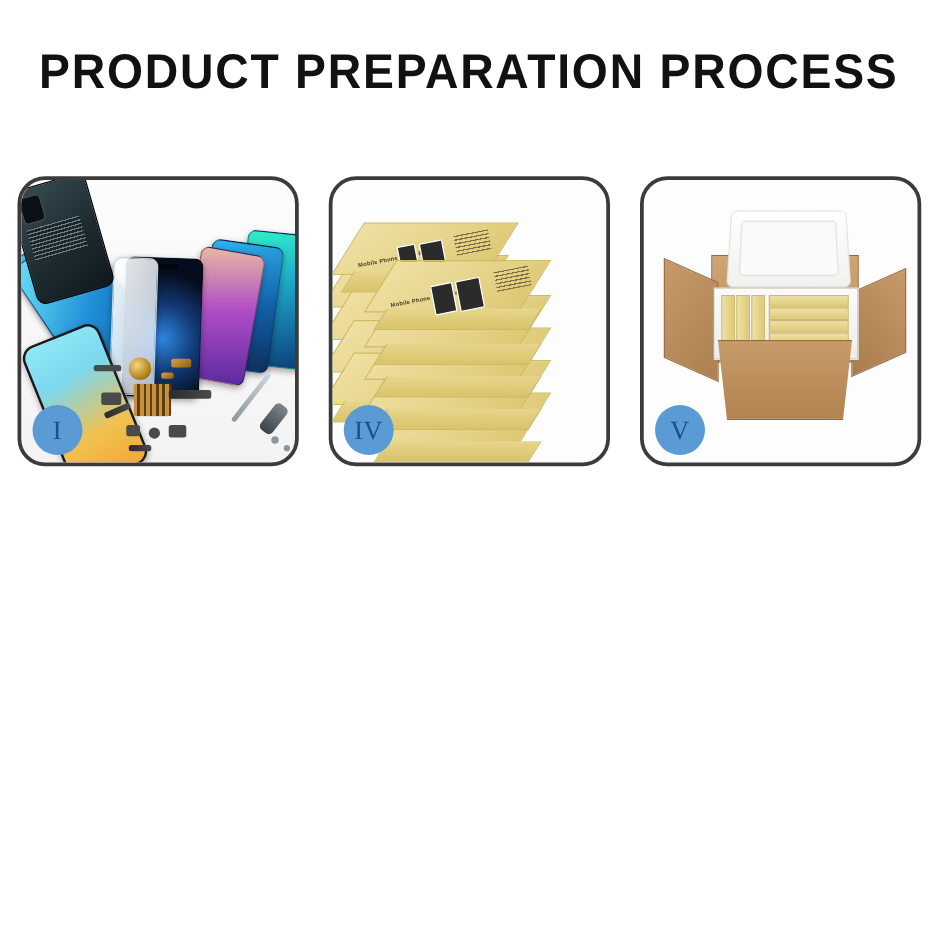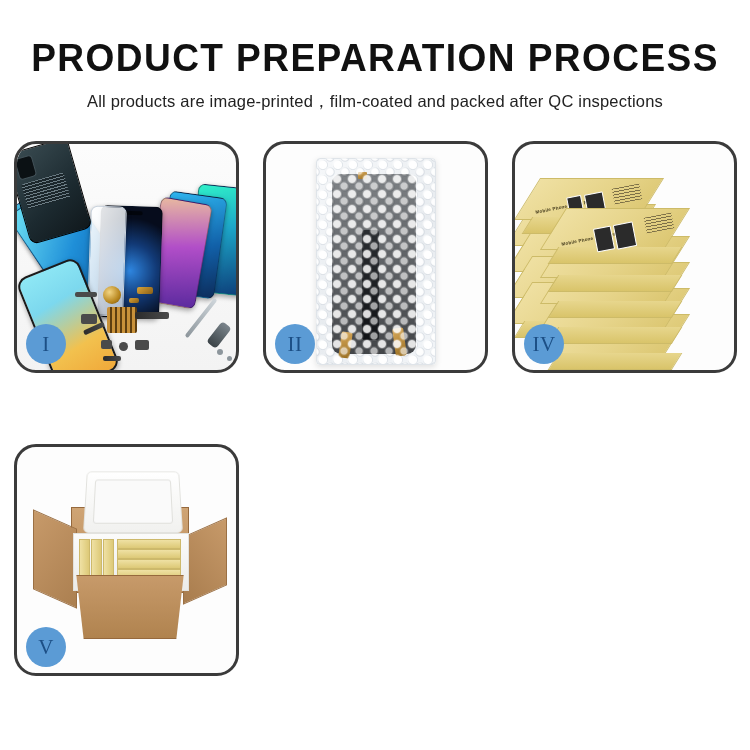--- a/index.html
+++ b/index.html
@@ -242,21 +242,20 @@
     background:linear-gradient(180deg,#bd8f5c,#a0713f);
     transform:skewY(-14deg);border:1px solid #8a6236;}
   .seam{position:absolute;background:rgba(120,85,45,.55);}
   .tape{position:absolute;background:rgba(150,110,65,.75);border-radius:1px;}
 </style>
 </head>
 <body>
 
 <div class="header">
   <h1 class="title">PRODUCT PREPARATION PROCESS</h1>
-  <p class="subtitle">All products are image-printed，film-coated and packed after QC inspections</p>
 </div>
 
 <div class="grid">
 
   <div class="panel p1">
     <div class="scene">
       <div class="phone ph-back"></div>
       <div class="phone ph-tilt"></div>
       <div class="phone ph-c"></div>
       <div class="phone ph-b"></div>
@@ -283,32 +282,20 @@
       <div class="flex-cable" style="left:66px;top:182px;width:22px;height:5px;transform:rotate(-24deg);"></div>
       <div class="flex-cable" style="left:86px;top:212px;width:18px;height:5px;"></div>
       <div class="screwdriver"></div>
       <div class="sd-handle"></div>
       <div class="chip" style="left:200px;top:205px;width:6px;height:6px;border-radius:50%;background:#8d969c;"></div>
       <div class="chip" style="left:210px;top:212px;width:5px;height:5px;border-radius:50%;background:#8d969c;"></div>
     </div>
     <div class="badge">I</div>
   </div>
 
-  <div class="panel p2">
-    <div class="scene">
-      <div class="bag"></div>
-      <div class="part-dark"></div>
-      <div class="part-strip"></div>
-      <div class="part-gold1"></div>
-      <div class="part-gold2"></div>
-      <div class="part-gold3"></div>
-      <div class="bubble-ovl"></div>
-    </div>
-    <div class="badge">II</div>
-  </div>
 
 
   <div class="panel p4">
     <div class="scene">
 
       <div class="bx-top" style="left:4px;top:60px;"></div>
       <div class="bx-side" style="left:4px;top:99px;"></div>
       <div class="bx-top" style="left:4px;top:86px;"></div>
       <div class="bx-side" style="left:4px;top:125px;"></div>
       <div class="bx-top" style="left:4px;top:112px;"></div>

